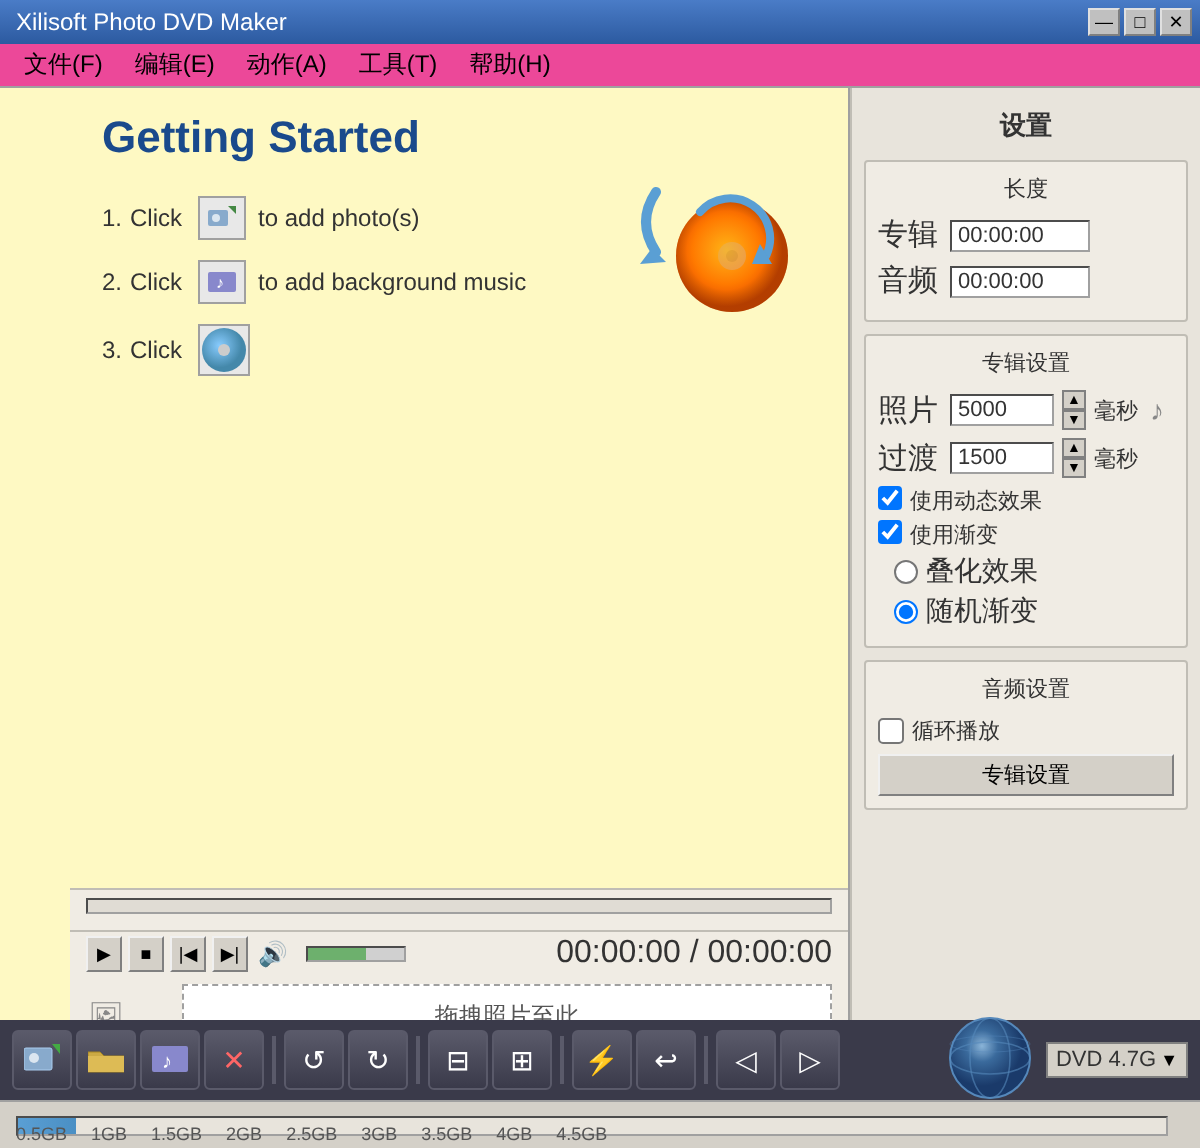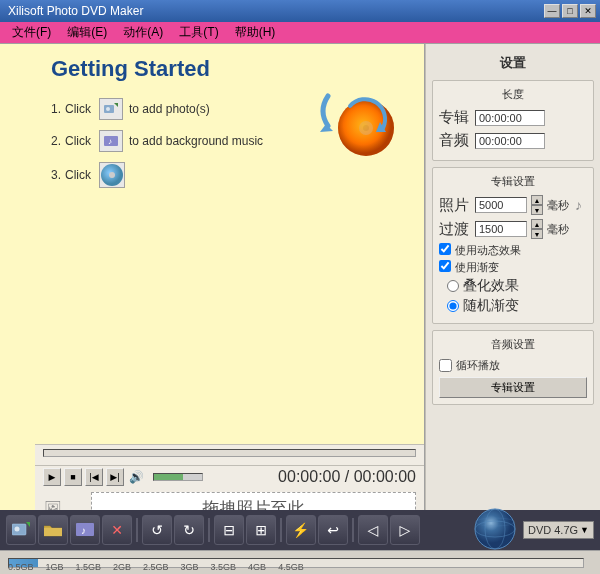--- a/index.html
+++ b/index.html
@@ -171,21 +171,21 @@
       gap: 2px;
       background: #f0ece4;
     }
     .drop-zone {
       border: 1px dashed #a0a0a0;
       background: white;
       height: 32px;
       display: flex;
       align-items: center;
       justify-content: center;
-      font-size: 17px;
+      font-size: 12px;
       color: #555;
       margin-left: 24px;
     }
     .drop-zone-wrapper {
       display: flex;
       align-items: center;
     }
     .drop-zone-icon {
       width: 20px;
       height: 20px;

